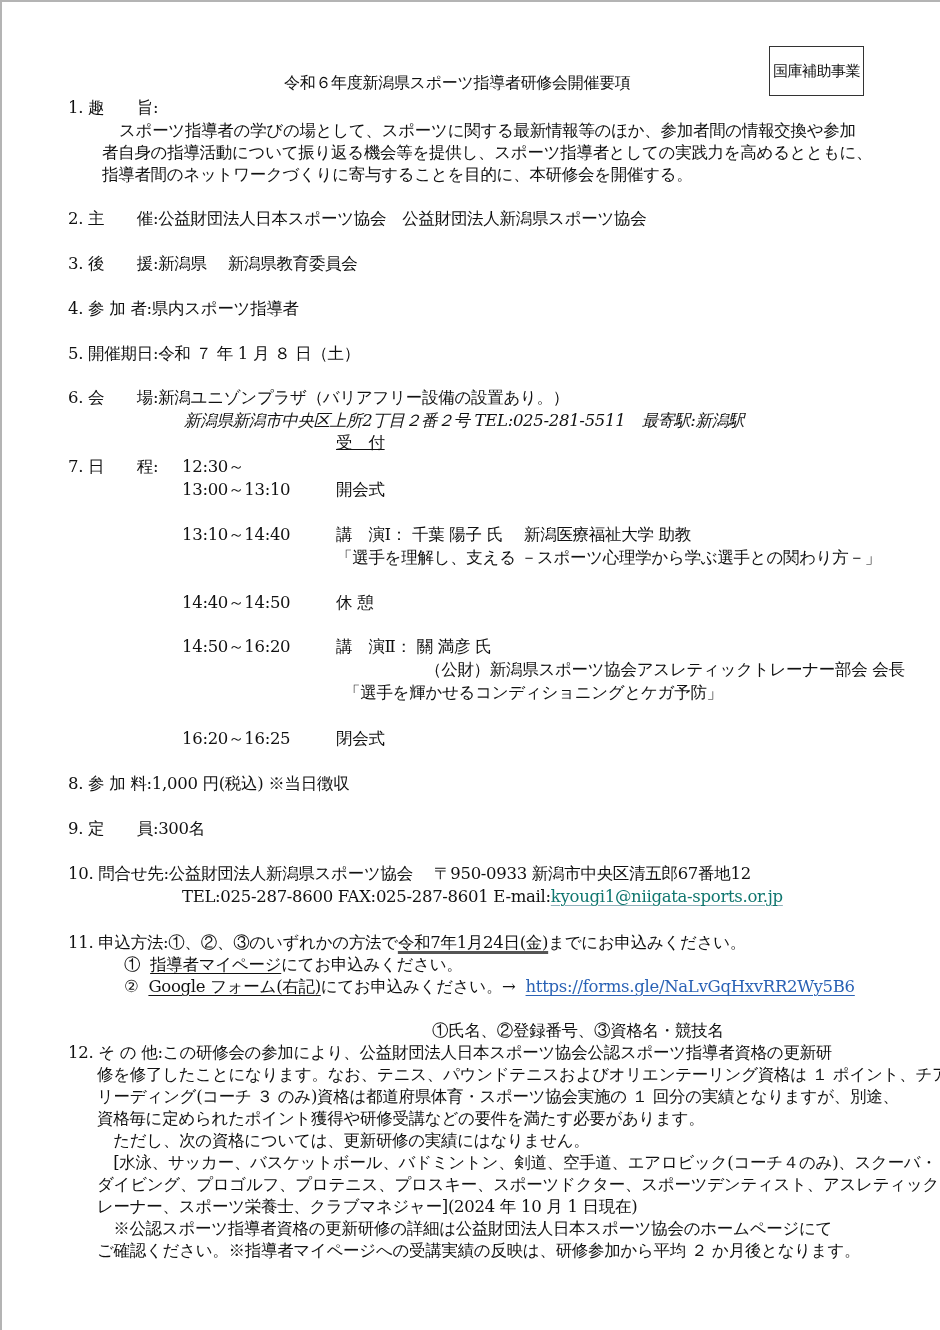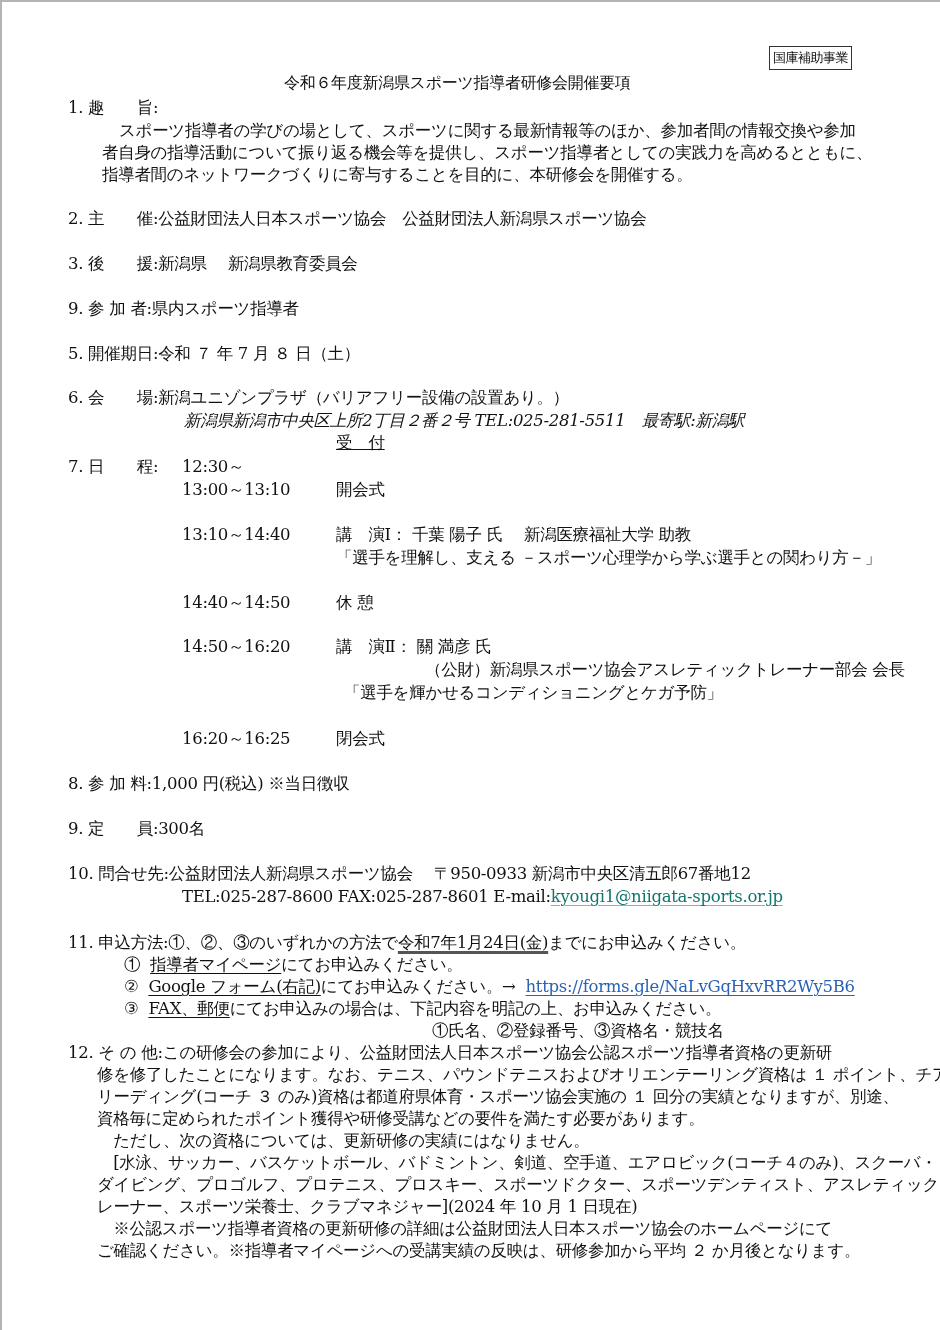--- a/index.html
+++ b/index.html
@@ -1,22 +1,22 @@
 <!DOCTYPE html>
 <html><head>
   <meta charset="utf-8">
   <style>
     html, body { margin: 0; padding: 0; background: #ffffff; }
     body { width: 940px; height: 1330px; position: relative; overflow: hidden;
       font-family: "DejaVu Serif", "Liberation Serif", serif; color: #111111; }
     .page { position: absolute; left: 0; top: 0; width: 940px; height: 1330px;
       border-left: 2px solid #b4b4b4; border-top: 2px solid #b4b4b4; box-sizing: border-box; background: #fff; }
     .ln { position: absolute; white-space: nowrap; font-size: 16.5px; line-height: 22px; letter-spacing: -0.3px; }
-    .stamp { position: absolute; left: 767px; top: 44px; border: 1.5px solid #333; padding: 0 3px;
-      font-size: 13px; line-height: 22px; font-family: "DejaVu Sans", "Liberation Sans", sans-serif; white-space: nowrap; letter-spacing: -0.5px; }
+    .stamp { position: absolute; left: 767px; top: 44px; border: 1.5px solid #333; padding: 13px 3px;
+      font-size: 15px; line-height: 22px; font-family: "DejaVu Sans", "Liberation Sans", sans-serif; white-space: nowrap; letter-spacing: -0.5px; }
     .title { font-size: 16px; }
     .u { text-decoration: underline; text-underline-offset: 3px; }
     .uthick { text-decoration: underline; text-decoration-thickness: 3px; text-decoration-color: #555; text-underline-offset: 3px; text-align: right; }
     .link-email { color: #0f766e; text-decoration: underline; text-decoration-color: #8fb0ba; text-underline-offset: 3px; }
     .link-form { color: #2a62b5; text-decoration: underline; text-underline-offset: 3px; }
   </style>
 </head>
 <body>
 
 <div class="page">
@@ -31,25 +31,25 @@
 
   <div class="ln" style="left:66px; top:206px;">
     <span>2. 主　　催:</span><span>公益財団法人日本スポーツ協会　公益財団法人新潟県スポーツ協会</span>
   </div>
 
   <div class="ln" style="left:66px; top:251px;">
     <span>3. 後　　援:</span><span>新潟県　 新潟県教育委員会</span>
   </div>
 
   <div class="ln" style="left:66px; top:296px;">
-    <span>9. 参 加 者:</span><span>県内スポーツ指導者</span>
+    <span>4. 参 加 者:</span><span>県内スポーツ指導者</span>
   </div>
 
   <div class="ln" style="left:66px; top:341px;">
-    <span>5. 開催期日:</span><span>令和 ７ 年 7 月 ８ 日（土）</span>
+    <span>5. 開催期日:</span><span>令和 ７ 年 1 月 ８ 日（土）</span>
   </div>
 
   <div class="ln" style="left:66px; top:385px;">
     <span>6. 会　　場:</span><span>新潟ユニゾンプラザ（バリアフリー設備の設置あり。）</span>
   </div>
   <div class="ln" style="left:182px; top:408px;font-style:italic;">新潟県新潟市中央区上所2丁目２番２号  TEL:025-281-5511　最寄駅:新潟駅</div>
 
   <div class="ln" style="left:66px; top:454px;">7. 日　　程:</div>
   <div class="ln" style="left:180px; top:454px;">12:30～</div>
   <div class="ln" style="left:334px; top:430px;text-decoration:underline;">受　付</div>
@@ -89,23 +89,20 @@
 
   <div class="ln" style="left:66px; top:930px;">
     <span>11.  申込方法:</span><span>①、②、③のいずれかの方法で</span><span class="uthick">令和7年1月24日(金)</span><span>までにお申込みください。</span>
   </div>
   <div class="ln" style="left:122px; top:952px;">
     <span>①</span>&nbsp;&nbsp;<span class="u">指導者マイページ</span><span>にてお申込みください。</span>
   </div>
   <div class="ln" style="left:122px; top:974px;">
     <span>②</span>&nbsp;&nbsp;<span class="u">Google フォーム(右記)</span><span>にてお申込みください。→ </span>&nbsp;<a class="link-form">https://forms.gle/NaLvGqHxvRR2Wy5B6</a>
   </div>
-  <div class="ln" style="left:122px; top:996px;">
-    <span>③</span>&nbsp;&nbsp;<span class="u">FAX、郵便</span><span>にてお申込みの場合は、下記内容を明記の上、お申込みください。</span>
-  </div>
   <div class="ln" style="left:430px; top:1018px;">①氏名、②登録番号、③資格名・競技名</div>
 
   <div class="ln" style="left:66px; top:1040px;">
     <span>12. そ  の  他:</span><span>この研修会の参加により、公益財団法人日本スポーツ協会公認スポーツ指導者資格の更新研</span>
   </div>
   <div class="ln" style="left:95px; top:1062px;">修を修了したことになります。なお、テニス、パウンドテニスおよびオリエンテーリング資格は １ ポイント、チア</div>
   <div class="ln" style="left:95px; top:1084px;">リーディング(コーチ ３ のみ)資格は都道府県体育・スポーツ協会実施の １ 回分の実績となりますが、別途、</div>
   <div class="ln" style="left:95px; top:1106px;">資格毎に定められたポイント獲得や研修受講などの要件を満たす必要があります。</div>
   <div class="ln" style="left:95px; top:1128px;">　ただし、次の資格については、更新研修の実績にはなりません。</div>
   <div class="ln" style="left:95px; top:1150px;">　[水泳、サッカー、バスケットボール、バドミントン、剣道、空手道、エアロビック(コーチ４のみ)、スクーバ・</div>

